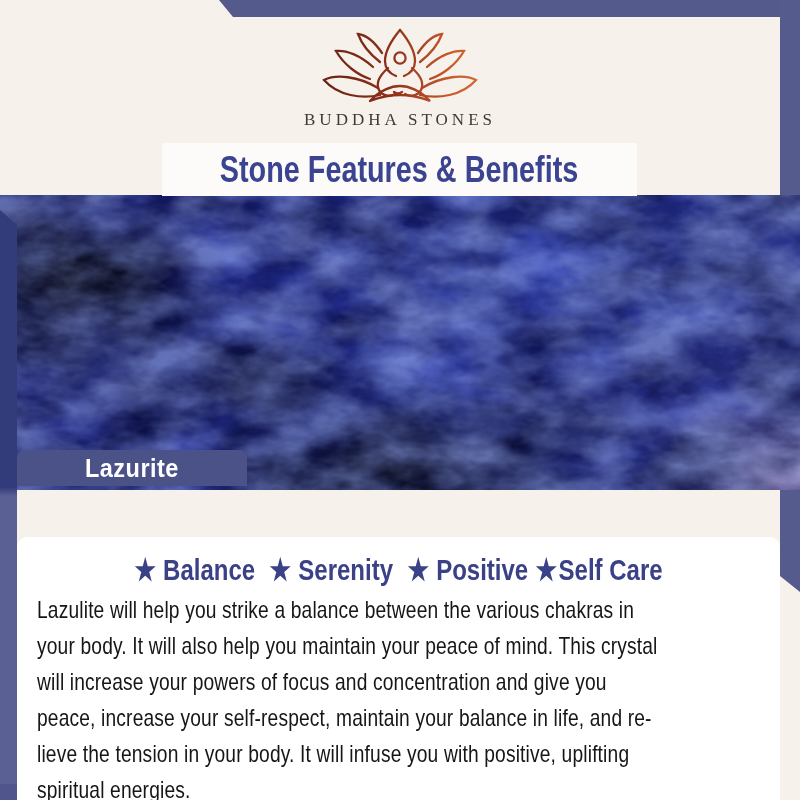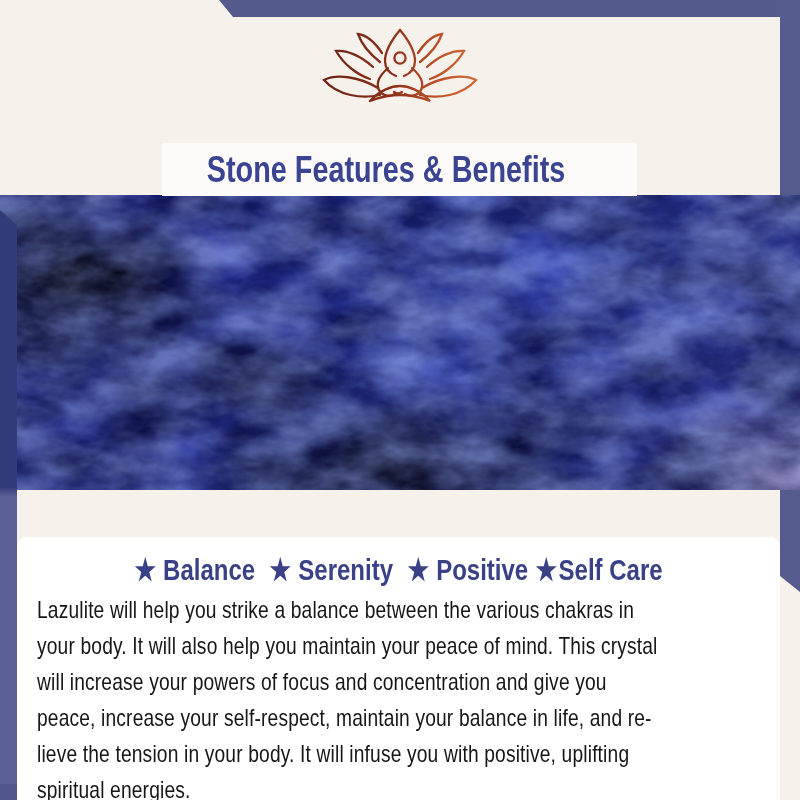--- a/index.html
+++ b/index.html
@@ -39,21 +39,21 @@
   .logo-wrap svg { display:block; width:100%; height:100%; }
   .wordmark {
     position:absolute; left:0; top:110px; width:800px; text-align:center;
     font-family:"Liberation Serif", serif; font-size:17px; letter-spacing:4px;
     color:#423931; z-index:4;
   }
 
   
   .title-banner {
     position:absolute; left:162px; top:143px; width:475px; height:53px;
-    background:#fdfbf9; z-index:4; display:flex; align-items:center; 
+    background:#fdfbf9; z-index:4; display:flex; align-items:center; justify-content:center;
   }
   .page-title {
     font-size:36px; font-weight:bold; color:#3b4490; white-space:nowrap;
     transform:scaleX(0.8); transform-origin:center; letter-spacing:0px;
   }
 
   
   .photo {
     position:absolute; left:0; top:195px; width:800px; height:295px; z-index:2;
     isolation:isolate;
@@ -139,20 +139,21 @@
         <path d="M118,27 C126,15 134,9 142,8 C138,19 129,29 120,36"></path>
 
         <path d="M73,41 C60,29 46,24 36,25 C44,39 58,49 70,53"></path>
         <path d="M127,41 C140,29 154,24 164,25 C156,39 142,49 130,53"></path>
 
         <path d="M78,62 C58,50 36,48 24,54 C38,70 62,73 80,69"></path>
         <path d="M122,62 C142,50 164,48 176,54 C162,70 138,73 120,69"></path>
       </g>
     </svg>
   </div>
+  <div class="wordmark">BUDDHA STONES</div>
 
   <div class="title-banner">
     <div class="page-title">Stone Features &amp; Benefits</div>
   </div>
 
   <div class="photo" title="lazurite blue rough stone texture">
     <svg class="noise noise-dark">
       <filter id="texD" x="0" y="0" width="100%" height="100%">
         <feTurbulence type="fractalNoise" baseFrequency="0.012 0.02" numOctaves="5" seed="11"></feTurbulence>
         <feColorMatrix type="matrix" values="0 0 0 0 0.01  0 0 0 0 0.015  0 0 0 0 0.1  0.9 0.9 0.9 0 -0.9"></feColorMatrix>
@@ -161,20 +162,23 @@
     </svg>
     <svg class="noise noise-light">
       <filter id="texL" x="0" y="0" width="100%" height="100%">
         <feTurbulence type="fractalNoise" baseFrequency="0.016 0.028" numOctaves="4" seed="4"></feTurbulence>
         <feColorMatrix type="matrix" values="0 0 0 0 0.32  0 0 0 0 0.42  0 0 0 0 0.95  1 1 1 0 -1.05"></feColorMatrix>
       </filter>
       <rect width="100%" height="100%" filter="url(#texL)"></rect>
     </svg>
   </div>
 
+  <div class="ribbon">
+    <div class="ribbon-label">Lazurite</div>
+  </div>
 
   <div class="panel">
     <div class="headline">
       <span class="tag"><span class="star">★</span><span>Balance</span></span><span class="tag"><span class="star">★</span><span>Serenity</span></span><span class="tag"><span class="star">★</span><span>Positive</span></span><span class="tag"><span class="star">★</span><span>Self Care</span></span>
     </div>
     <div class="body-text">Lazulite will help you strike a balance between the various chakras in
 your body. It will also help you maintain your peace of mind. This crystal
 will increase your powers of focus and concentration and give you
 peace, increase your self-respect, maintain your balance in life, and re-
 lieve the tension in your body. It will infuse you with positive, uplifting

